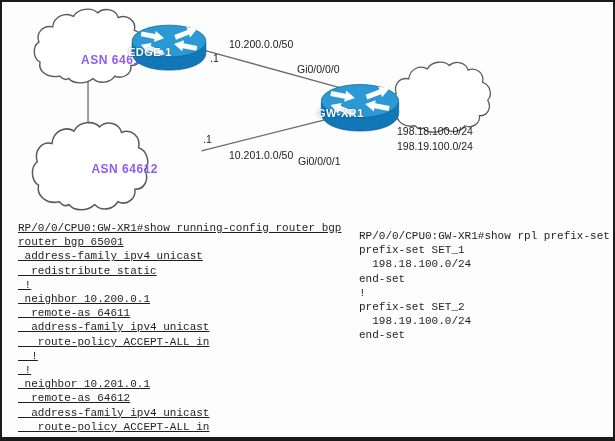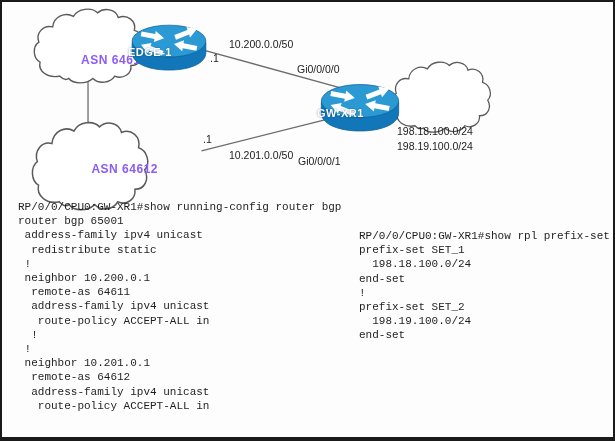--- a/index.html
+++ b/index.html
@@ -101,21 +101,21 @@
   <div class="lbl" style="left:208px;top:50px;">.1</div>
   <div class="lbl" style="left:295px;top:61px;">Gi0/0/0/0</div>
 
   <div class="lbl" style="left:296px;top:129px;margin-top:24px;">Gi0/0/0/1</div>
   <div class="lbl" style="left:227px;top:147px;">10.201.0.0/50</div>
   <div class="lbl" style="left:201px;top:131px;">.1</div>
 
   <div class="lbl" style="left:395px;top:123px;">198.18.100.0/24</div>
   <div class="lbl" style="left:395px;top:138px;">198.19.100.0/24</div>
 
-  <pre class="cli" style="left:16px;top:198px;">RP/0/0/CPU0:GW-XR1#show running-config router bgp
+  <pre class="cli" style="left:16px;top:219px;text-decoration:underline;">RP/0/0/CPU0:GW-XR1#show running-config router bgp
 router bgp 65001
  address-family ipv4 unicast
   redistribute static
  !
  neighbor 10.200.0.1
   remote-as 64611
   address-family ipv4 unicast
    route-policy ACCEPT-ALL in
   !
  !

